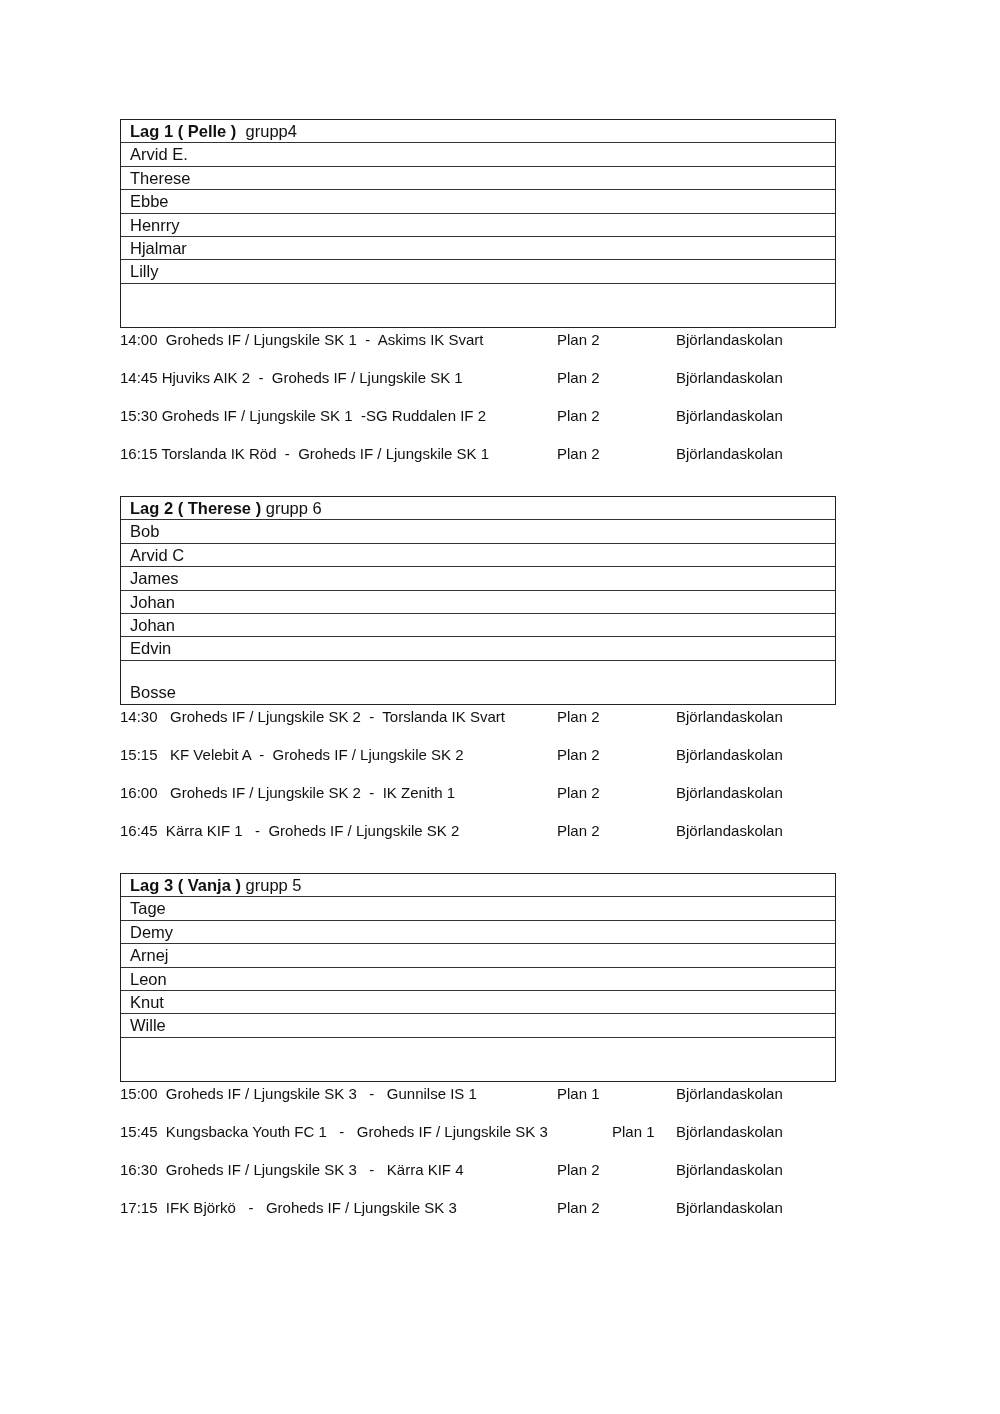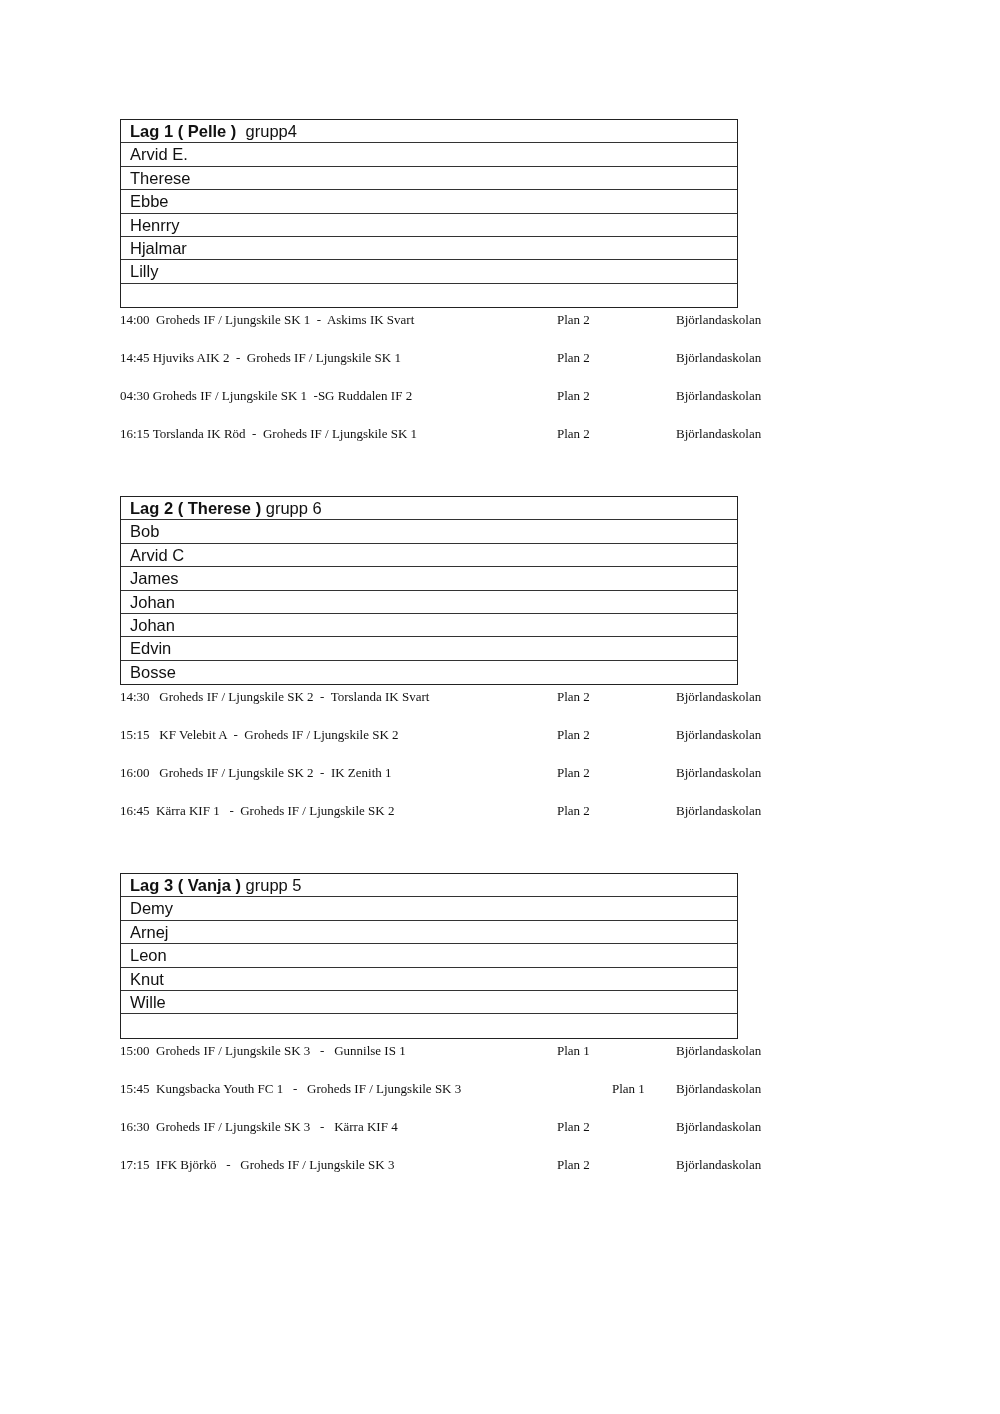--- a/index.html
+++ b/index.html
@@ -1,25 +1,25 @@
 <!DOCTYPE html>
 <html><head>
   <meta charset="utf-8">
   <style>
     html, body { margin: 0; padding: 0; background: #ffffff; }
     body { width: 1000px; height: 1414px; position: relative; overflow: hidden;
            font-family: "Liberation Sans", "DejaVu Sans", sans-serif; color: #111; }
     .section { position: absolute; left: 120px; width: 762px; }
-    .team-table { width: 618px; border: 1px solid #222; box-sizing: border-box; }
+    .team-table { width: 716px; border: 1px solid #222; box-sizing: border-box; }
     .row { height: 23.4px; border-bottom: 1px solid #333; box-sizing: border-box;
            font-size: 16.5px; line-height: 22px; padding-left: 9px; white-space: nowrap; }
-    .row:last-child { border-bottom: none; }
+    .row:last-child { border-bottom: none; margin-top: 20px; }
     .row.header .bold { font-weight: bold; }
     .matches { margin-top: 0; }
-    .match { position: relative; height: 38px; font-size: 13px; line-height: 24px; white-space: nowrap; font-family: Liberation Serif, serif; }
+    .match { position: relative; height: 38px; font-size: 15px; line-height: 24px; white-space: nowrap; }
     .match .desc { position: absolute; left: 0; top: 0; }
     .match .field { position: absolute; left: 437px; top: 0; }
     .match .venue { position: absolute; left: 556px; top: 0; }
     .match.tight .field { left: 492px; }
   </style>
 </head>
 <body>
 
 <div class="section" style="top:119px;">
   <div class="team-table">
@@ -37,21 +37,21 @@
         <span class="desc" style="white-space:pre">14:00  Groheds IF / Ljungskile SK 1  -  Askims IK Svart</span>
         <span class="field">Plan 2</span>
         <span class="venue">Björlandaskolan</span>
       </div>
     <div class="match">
         <span class="desc" style="white-space:pre">14:45 Hjuviks AIK 2  -  Groheds IF / Ljungskile SK 1</span>
         <span class="field">Plan 2</span>
         <span class="venue">Björlandaskolan</span>
       </div>
     <div class="match">
-        <span class="desc" style="white-space:pre">04:30 Groheds IF / Ljungskile SK 1  -SG Ruddalen IF 2</span>
+        <span class="desc" style="white-space:pre">15:30 Groheds IF / Ljungskile SK 1  -SG Ruddalen IF 2</span>
         <span class="field">Plan 2</span>
         <span class="venue">Björlandaskolan</span>
       </div>
     <div class="match">
         <span class="desc" style="white-space:pre">16:15 Torslanda IK Röd  -  Groheds IF / Ljungskile SK 1</span>
         <span class="field">Plan 2</span>
         <span class="venue">Björlandaskolan</span>
       </div>
   </div>
 </div>
@@ -87,20 +87,21 @@
         <span class="desc" style="white-space:pre">16:45  Kärra KIF 1   -  Groheds IF / Ljungskile SK 2</span>
         <span class="field">Plan 2</span>
         <span class="venue">Björlandaskolan</span>
       </div>
   </div>
 </div>
 
 <div class="section" style="top:873px;">
   <div class="team-table">
     <div class="row header"><span class="bold">Lag 3 ( Vanja )</span><span style="white-space:pre"> grupp 5</span></div>
+    <div class="row">Tage</div>
     <div class="row">Demy</div>
     <div class="row">Arnej</div>
     <div class="row">Leon</div>
     <div class="row">Knut</div>
     <div class="row">Wille</div>
     <div class="row"></div>
   </div>
   <div class="matches">
     <div class="match">
         <span class="desc" style="white-space:pre">15:00  Groheds IF / Ljungskile SK 3   -   Gunnilse IS 1</span>

